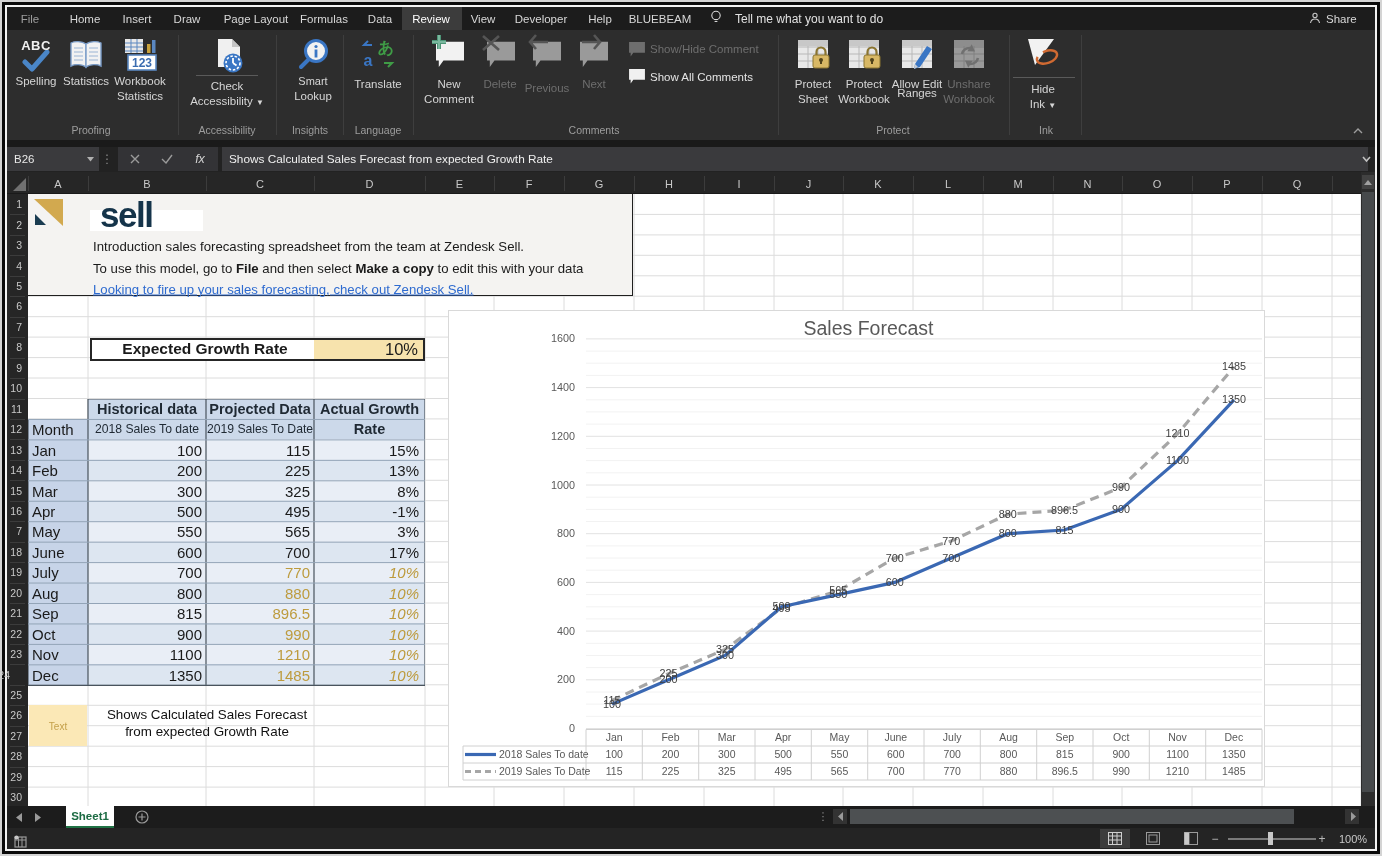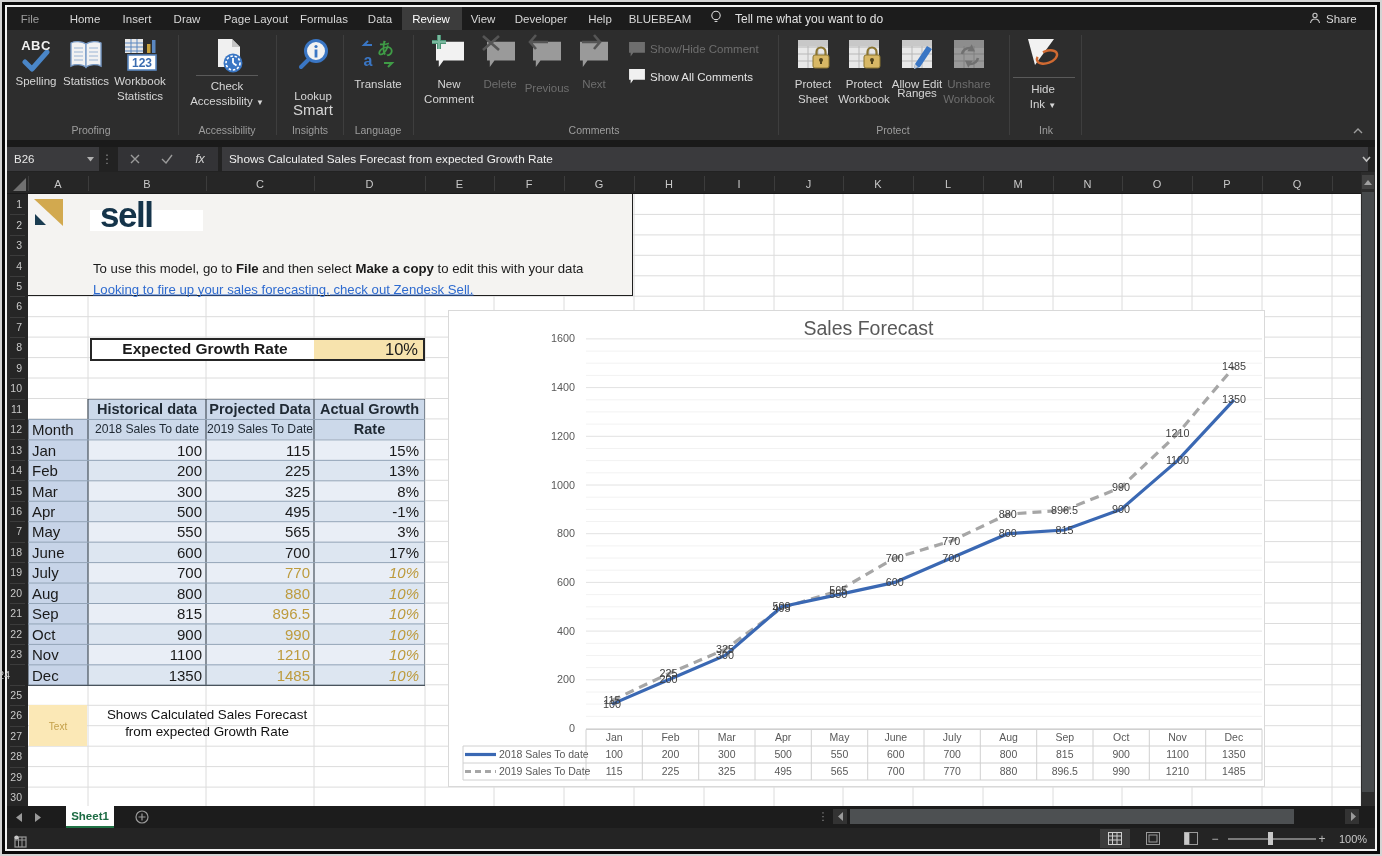--- a/index.html
+++ b/index.html
@@ -94,21 +94,21 @@
     </svg>
     <div class="abs" style="left:196px;top:75px;width:62px;height:1px;background:#5a5a5a;"></div>
     <div class="t " style="left:227px;top:86px;font-size:11.5px;color:#d6d6d6;font-weight:400;transform:translate(-50%,-50%);">Check</div>
     <div class="t " style="left:227px;top:101px;font-size:11.5px;color:#d6d6d6;font-weight:400;transform:translate(-50%,-50%);">Accessibility <span style="font-size:8px">▼</span></div>
     <svg class="abs" style="left:296px;top:38px" width="34" height="34" viewBox="0 0 34 34">
       <line x1="5" y1="29" x2="14" y2="20" stroke="#3a76c4" stroke-width="4" stroke-linecap="round"></line>
       <circle cx="20" cy="13" r="10.5" fill="#f2f2f2" stroke="#3a76c4" stroke-width="3"></circle>
       <circle cx="20" cy="8.5" r="1.6" fill="#3a76c4"></circle>
       <rect x="18.6" y="11.5" width="2.8" height="8" fill="#3a76c4"></rect>
     </svg>
-    <div class="t " style="left:313px;top:81px;font-size:15px;color:#d6d6d6;font-weight:400;transform:translate(-50%,-50%);margin-top:28px;">Smart</div>
+    <div class="t " style="left:313px;top:81px;font-size:11px;color:#d6d6d6;font-weight:400;transform:translate(-50%,-50%);">Smart</div>
     <div class="t " style="left:313px;top:96px;font-size:11.5px;color:#d6d6d6;font-weight:400;transform:translate(-50%,-50%);">Lookup</div>
     <svg class="abs" style="left:360px;top:39px" width="36" height="30" viewBox="0 0 36 30">
       <text x="26" y="14" font-size="16" font-weight="bold" fill="#3f9c46" text-anchor="middle" font-family="Liberation Sans">あ</text>
       <text x="8" y="27" font-size="16" font-weight="bold" fill="#3a76c4" text-anchor="middle" font-family="Liberation Sans">a</text>
       <path d="M12 6 L4 6 L8 2" fill="none" stroke="#3a76c4" stroke-width="2"></path>
       <path d="M24 24 L32 24 L28 28" fill="none" stroke="#3f9c46" stroke-width="2"></path>
     </svg>
     <div class="t " style="left:378px;top:84px;font-size:11.5px;color:#d6d6d6;font-weight:400;transform:translate(-50%,-50%);">Translate</div>
     <svg class="abs" style="left:434px;top:40px" width="32" height="28" viewBox="0 0 34 30">
       <path d="M2 2h30v20H10l-5 7v-7H2z" fill="#f2f2f2"></path>
@@ -402,20 +402,21 @@
     <svg class="abs" style="left:1364.0px;top:810.0px" width="8" height="5" viewBox="0 0 8 5">
       <path d="M0 0l4 5 4-5z" fill="#a0a0a0"></path>
     </svg>
     <div class="abs" style="left:28px;top:194.0px;width:605px;height:102.25px;background:#f4f3f1;border-right:1.5px solid #1f1f1f;border-bottom:1.5px solid #1f1f1f;box-sizing:border-box;"></div>
     <svg class="abs" style="left:34px;top:199.0px" width="30" height="28" viewBox="0 0 30 28">
       <path d="M0 0h29v27z" fill="#d2a94f"></path>
       <path d="M1 15v11h11z" fill="#1a3c50"></path>
     </svg>
     <div class="abs" style="left:90px;top:210.0px;width:113px;height:21px;background:#ffffff;"></div>
     <div class="t " style="left:100px;top:215.0px;font-size:35px;color:#15344a;font-weight:700;transform:translateY(-50%);letter-spacing:-1.5px;">sell</div>
+    <div class="t " style="left:93px;top:246px;font-size:13.2px;color:#1a1a1a;font-weight:400;transform:translateY(-50%);">Introduction sales forecasting spreadsheet from the team at Zendesk Sell.</div>
     <div class="t " style="left:93px;top:289px;font-size:13.2px;color:#2e6bd0;font-weight:400;transform:translateY(-50%);"><u>Looking to fire up your sales forecasting, check out Zendesk Sell.</u></div>
     <div class="t " style="left:93px;top:267.5px;font-size:13.2px;color:#1a1a1a;font-weight:400;transform:translateY(-50%);">To use this model, go to <b>File</b> and then select <b>Make a copy</b> to edit this with your data</div>
     <div class="abs" style="left:90px;top:337.65px;width:335px;height:23.45px;background:#ffffff;border:2px solid #262626;box-sizing:border-box;"></div>
     <div class="abs" style="left:314px;top:339.65px;width:109px;height:19.45px;background:#f7e3ad;"></div>
     <div class="t " style="left:205.0px;top:349.375px;font-size:15.5px;color:#1a1a1a;font-weight:700;transform:translate(-50%,-50%);">Expected Growth Rate</div>
     <div class="t " style="left:418px;top:349.375px;font-size:16.5px;color:#1a1a1a;font-weight:400;transform:translate(-100%,-50%);">10%</div>
     <div class="abs" style="left:88px;top:398.5px;width:337px;height:40.89999999999998px;background:#ccd9ea;"></div>
     <div class="abs" style="left:28px;top:418.95px;width:60px;height:20.45px;background:#c7d4e8;"></div>
     <div class="abs" style="left:28px;top:439.4px;width:60px;height:20.45px;background:#c7d4e8;"></div>
     <div class="abs" style="left:88px;top:439.4px;width:337px;height:20.45px;background:#e9eef6;"></div>

